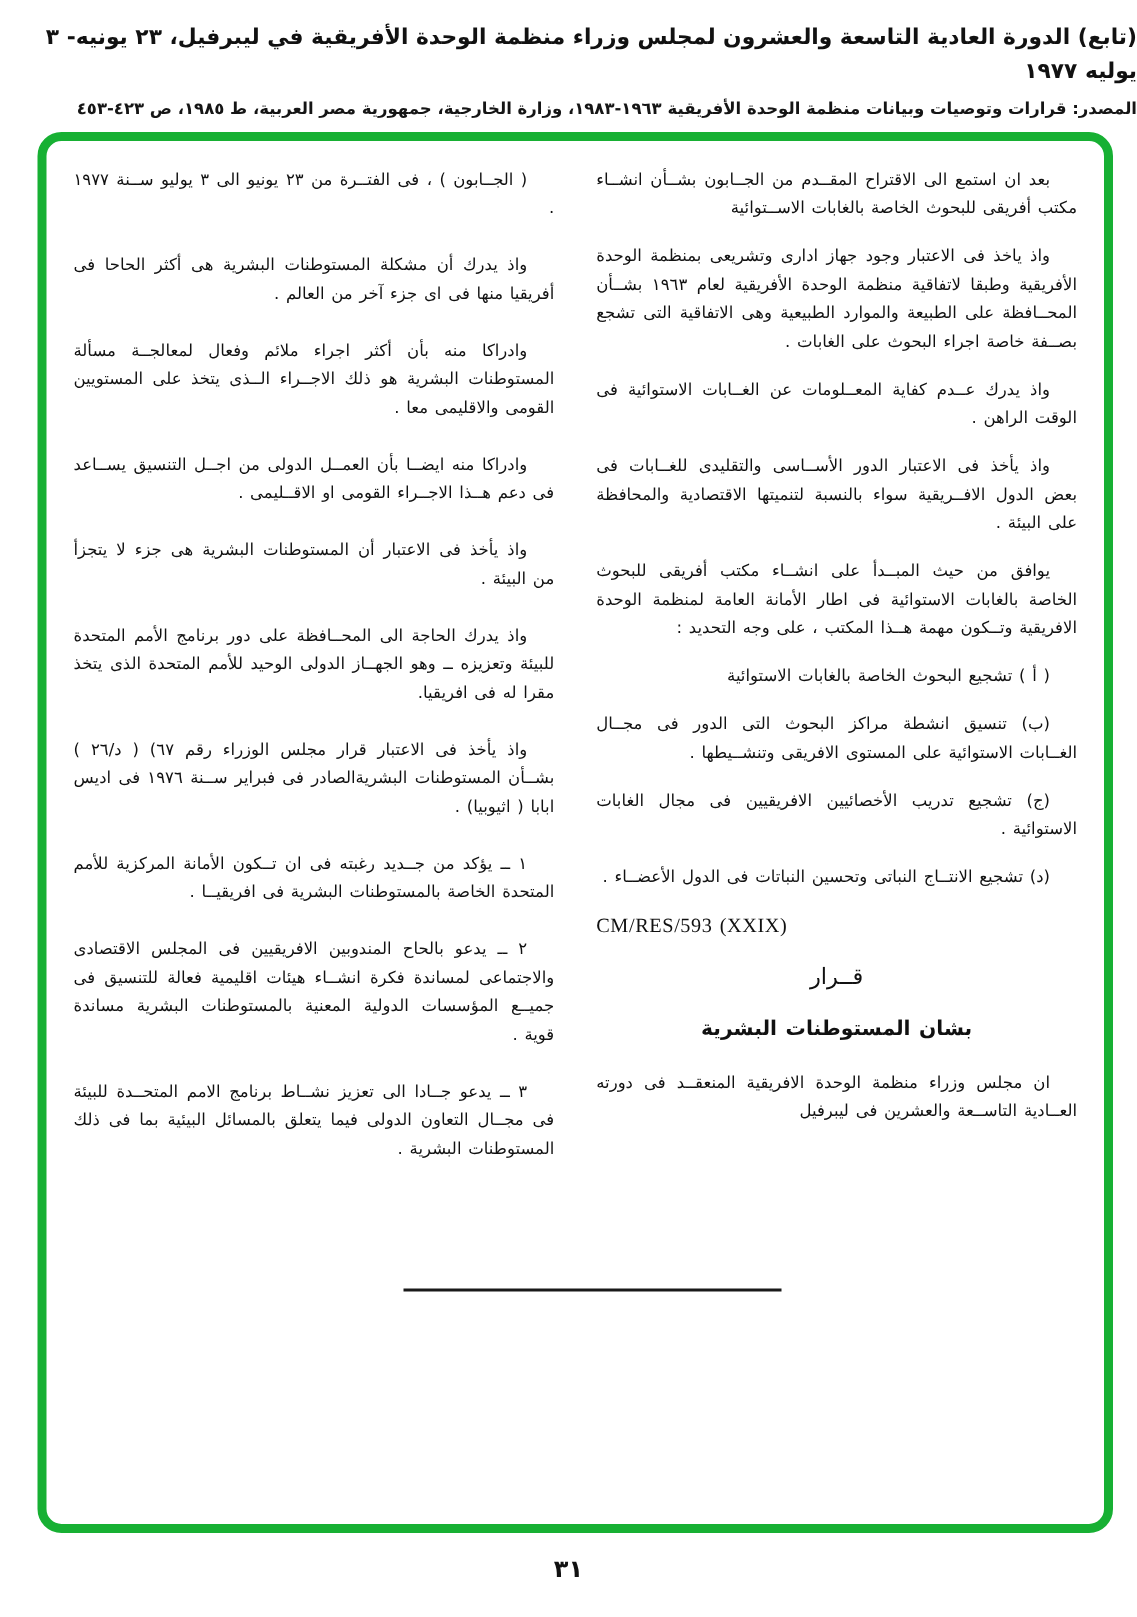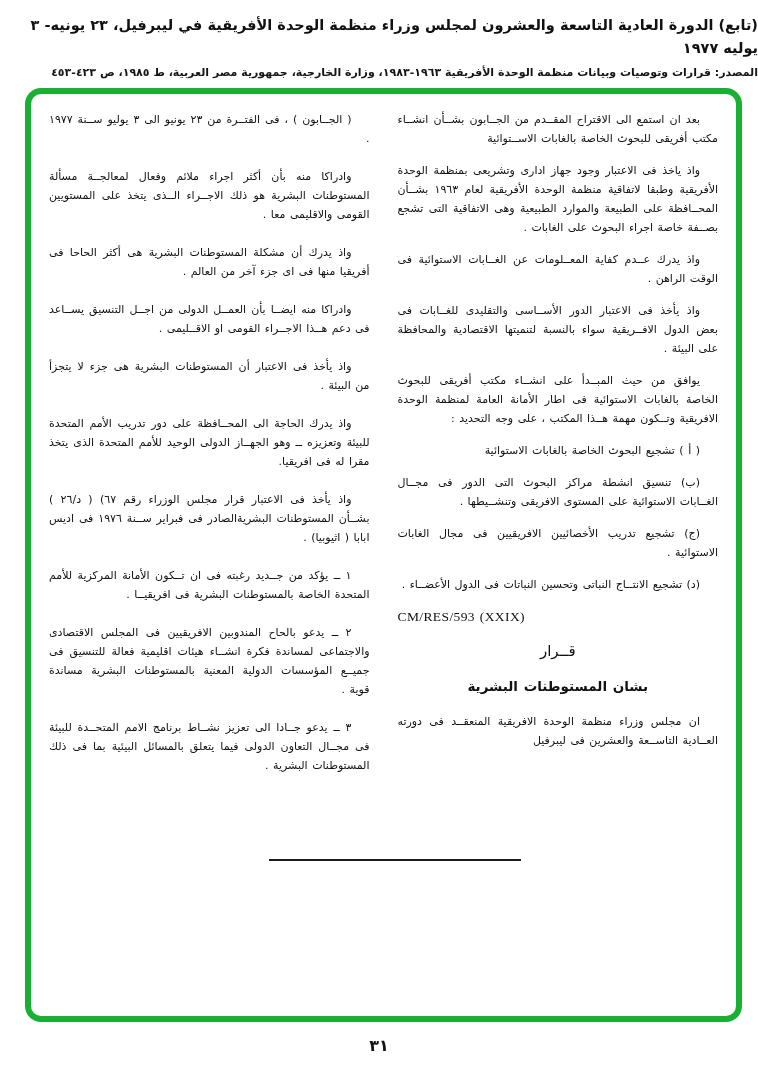--- a/index.html
+++ b/index.html
@@ -144,25 +144,25 @@
           <p>(ب) تنسيق انشطة مراكز البحوث التى الدور فى مجــال الغــابات الاستوائية على المستوى الافريقى وتنشــيطها .</p>
           <p>(ج) تشجيع تدريب الأخصائيين الافريقيين فى مجال الغابات الاستوائية .</p>
           <p>(د) تشجيع الانتــاج النباتى وتحسين النباتات فى الدول الأعضــاء .</p>
           <p class="ref">CM/RES/593 (XXIX)</p>
           <p class="heading">قــرار</p>
           <p class="subheading">بشان المستوطنات البشرية</p>
           <p>ان مجلس وزراء منظمة الوحدة الافريقية المنعقــد فى دورته العــادية التاســعة والعشرين فى ليبرفيل</p>
         </div>
       <div class="column column-second">
           <p>( الجــابون ) ، فى الفتــرة من ٢٣ يونيو الى ٣ يوليو ســنة ١٩٧٧ .</p>
+          <p>واذ يدرك أن مشكلة المستوطنات البشرية هى أكثر الحاحا فى أفريقيا منها فى اى جزء آخر من العالم .</p>
           <p>وادراكا منه بأن أكثر اجراء ملائم وفعال لمعالجــة مسألة المستوطنات البشرية هو ذلك الاجــراء الــذى يتخذ على المستويين القومى والاقليمى معا .</p>
-          <p>واذ يدرك أن مشكلة المستوطنات البشرية هى أكثر الحاحا فى أفريقيا منها فى اى جزء آخر من العالم .</p>
           <p>وادراكا منه ايضــا بأن العمــل الدولى من اجــل التنسيق يســاعد فى دعم هــذا الاجــراء القومى او الاقــليمى .</p>
           <p>واذ يأخذ فى الاعتبار أن المستوطنات البشرية هى جزء لا يتجزأ من البيئة .</p>
-          <p>واذ يدرك الحاجة الى المحــافظة على دور تدريب الأمم المتحدة للبيئة وتعزيزه ــ وهو الجهــاز الدولى الوحيد للأمم المتحدة الذى يتخذ مقرا له فى افريقيا.</p>
+          <p>واذ يدرك الحاجة الى المحــافظة على دور برنامج الأمم المتحدة للبيئة وتعزيزه ــ وهو الجهــاز الدولى الوحيد للأمم المتحدة الذى يتخذ مقرا له فى افريقيا.</p>
           <p>واذ يأخذ فى الاعتبار قرار مجلس الوزراء رقم ٦٧) ( د/٢٦ ) بشــأن المستوطنات البشريةالصادر فى فبراير ســنة ١٩٧٦ فى اديس ابابا ( اثيوبيا) .</p>
           <p>١ ــ يؤكد من جــديد رغبته فى ان تــكون الأمانة المركزية للأمم المتحدة الخاصة بالمستوطنات البشرية فى افريقيــا .</p>
           <p>٢ ــ يدعو بالحاح المندوبين الافريقيين فى المجلس الاقتصادى والاجتماعى لمساندة فكرة انشــاء هيئات اقليمية فعالة للتنسيق فى جميــع المؤسسات الدولية المعنية بالمستوطنات البشرية مساندة قوية .</p>
           <p>٣ ــ يدعو جــادا الى تعزيز نشــاط برنامج الامم المتحــدة للبيئة فى مجــال التعاون الدولى فيما يتعلق بالمسائل البيئية بما فى ذلك المستوطنات البشرية .</p>
         </div>
     </div>
     <div class="footnote-rule"></div>
   </div>
 
   <div class="page-number">٣١</div>

